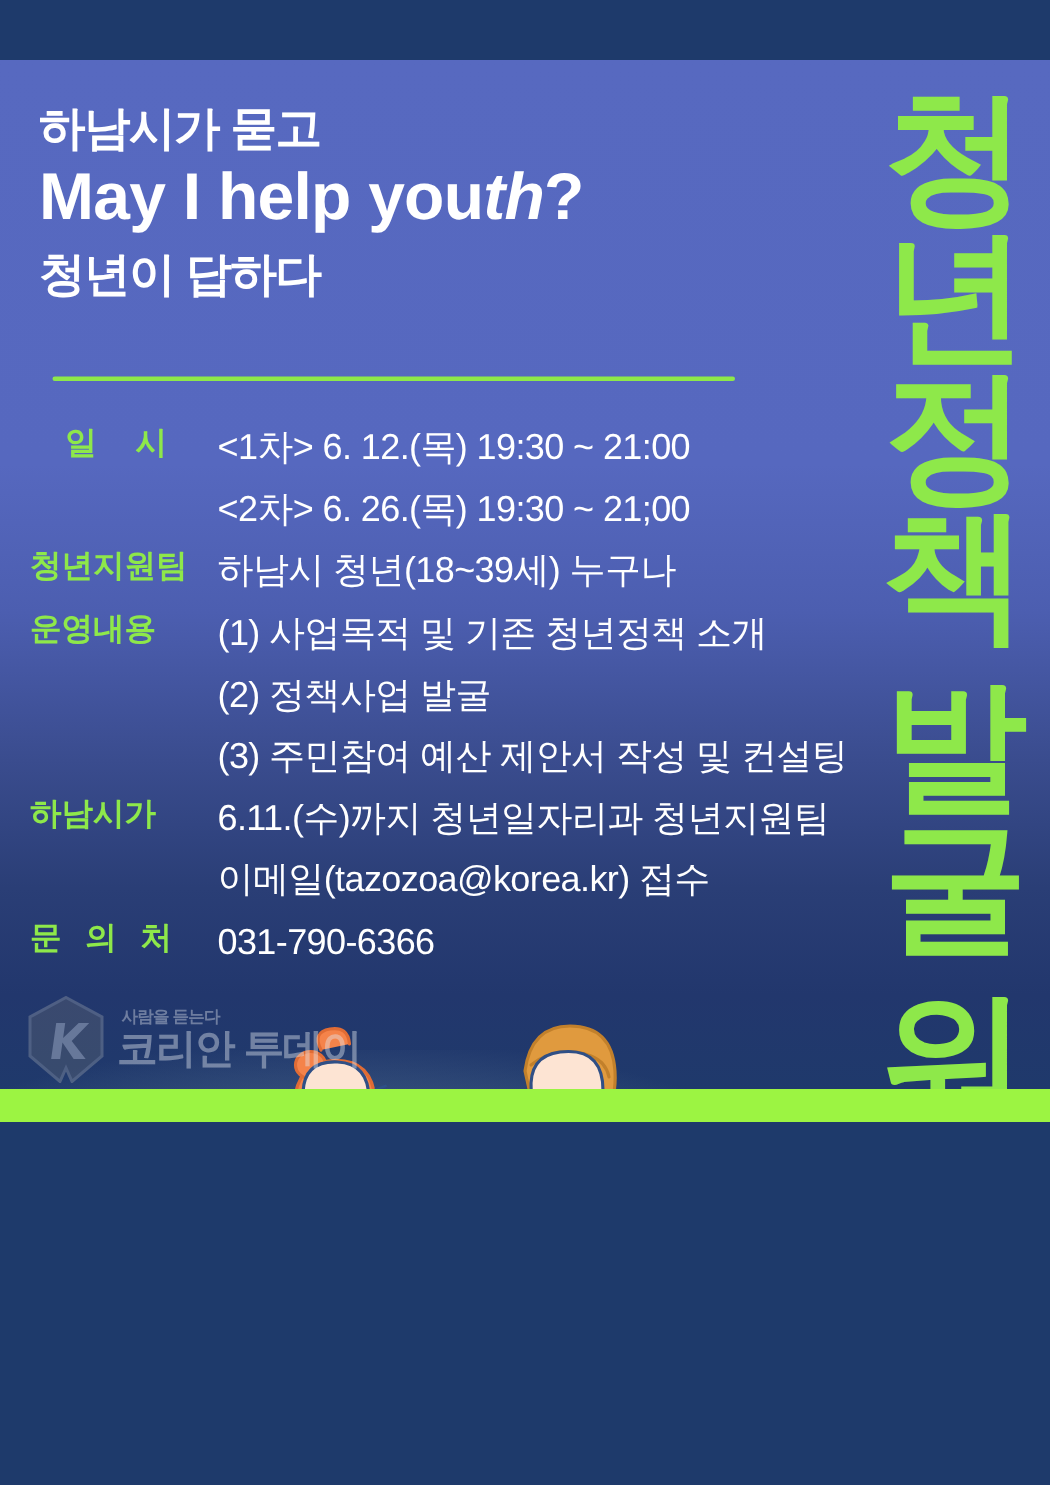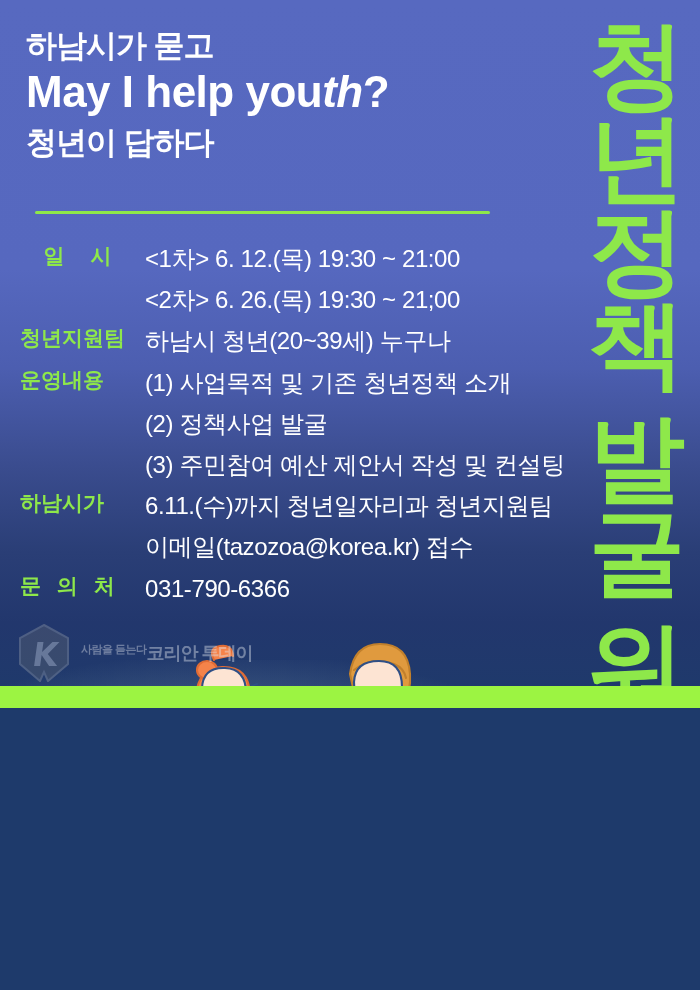--- a/index.html
+++ b/index.html
@@ -16,20 +16,21 @@
     height:708px;
     overflow:hidden;
     background:linear-gradient(180deg,
       #5769c0 0%,
       #5668bf 38%,
       #4c5eb0 52%,
       #3a4c8e 66%,
       #2a3e76 78%,
       #22376d 88%,
       #1e3a6b 100%);
+    margin-top:40px;
   }
 
   
   .glow {
     position:absolute;
     left:-40px; top:660px;
     width:640px; height:300px;
     background:radial-gradient(ellipse at 42% 55%,
         rgba(235,238,235,0.92) 0%,
         rgba(222,230,228,0.60) 28%,
@@ -93,27 +94,27 @@
     width:700px; height:22px; background:#9cf442;
   }
 
   
   .watermark {
     position:absolute; left:18px; bottom:26px;
     display:flex; align-items:center; gap:8px;
     opacity:0.42;
   }
   .wm-hex { width:52px; height:58px; position:relative; }
-  .wm-text { display:flex; flex-direction:row; line-height:1; }
+  .wm-text { display:flex; flex-direction:column; line-height:1; }
   .wm-tag {
     font-size:11px; font-weight:bold; color:#d8dde6;
     letter-spacing:-0.5px; margin-left:3px; margin-bottom:2px;
   }
   .wm-name {
-    font-size:18px; font-weight:bold; color:#e3e8ef;
+    font-size:27px; font-weight:bold; color:#e3e8ef;
     letter-spacing:-1px;
   }
 
   
   .illo { position:absolute; left:0; top:612px; width:580px; height:378px; }
   .illo svg { display:block; }
 </style>
 </head>
 <body>
 
@@ -268,21 +269,21 @@
       <div class="row">
         <div class="row-label spread">일    시</div>
         <div class="row-value">&lt;1차&gt; 6. 12.(목) 19:30 ~ 21:00</div>
       </div>
       <div class="row cont">
         <div class="row-label">&nbsp;</div>
         <div class="row-value">&lt;2차&gt; 6. 26.(목) 19:30 ~ 21;00</div>
       </div>
       <div class="row">
         <div class="row-label">청년지원팀</div>
-        <div class="row-value">하남시 청년(20~39세) 누구나</div>
+        <div class="row-value">하남시 청년(18~39세) 누구나</div>
       </div>
       <div class="row">
         <div class="row-label">운영내용</div>
         <div class="row-value">(1) 사업목적 및 기존 청년정책 소개</div>
       </div>
       <div class="row cont">
         <div class="row-label">&nbsp;</div>
         <div class="row-value">(2) 정책사업 발굴</div>
       </div>
       <div class="row cont">

